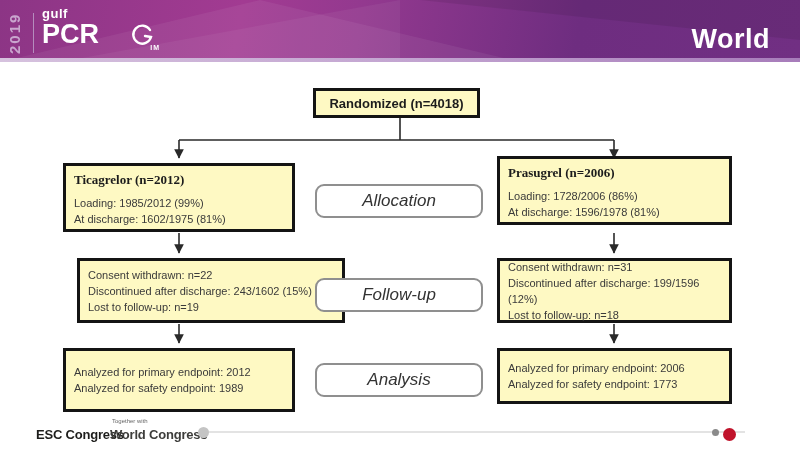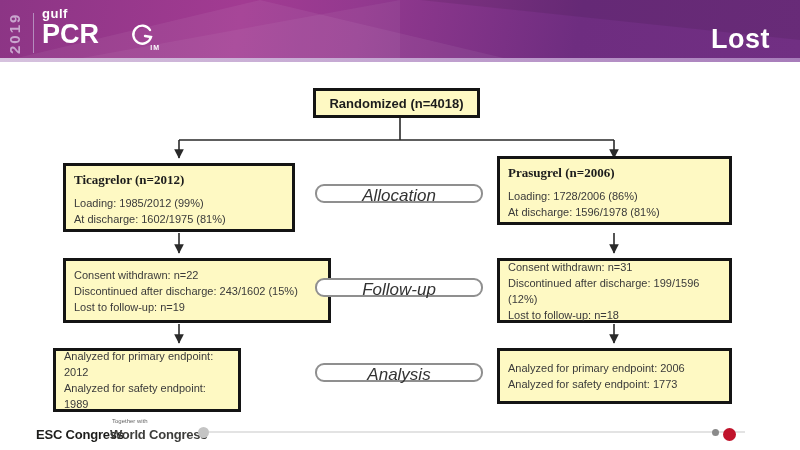--- a/index.html
+++ b/index.html
@@ -51,31 +51,31 @@
   }
   .box-randomized {
     left:313px; top:88px; width:167px; height:30px;
     display:flex; align-items:center; justify-content:center;
     font-size:13px; font-weight:bold; color:#1c1c1c;
   }
   .box-col { padding:6px 8px; line-height:16px; }
   .box-title { text-align:left; font-size:13px; font-weight:bold; color:#1c1c1c; margin-bottom:7px;font-family:Liberation Serif, serif; }
   .box-l1 { left:63px;  top:163px; width:232px; height:69px; }
   .box-r1 { left:497px; top:156px; width:235px; height:69px; }
-  .box-l2 { left:63px;  top:258px; width:268px; height:65px; }
+  .box-l2 { left:77px;  top:258px; width:268px; height:65px; }
   .box-r2 { left:497px; top:258px; width:235px; height:65px; }
-  .box-l3 { left:53px;  top:348px; width:188px; height:64px; }
+  .box-l3 { left:63px;  top:348px; width:232px; height:64px; }
   .box-r3 { left:497px; top:348px; width:235px; height:56px; }
   .box-center { display:flex; flex-direction:column; justify-content:center; }
   .line { display:block; }
 
   .stage {
-    position:absolute; left:315px; width:168px; height:19px;
+    position:absolute; left:315px; width:168px; height:34px;
     background:#fff; border:2px solid #8f8f8f; border-radius:9px;
-    display:flex; align-items:flex-start; justify-content:center;
+    display:flex; align-items:center; justify-content:center;
     font-size:17px; font-style:italic; color:#333;
   }
   .stage-allocation { top:184px; }
   .stage-followup  { top:278px; }
   .stage-analysis  { top:363px; }
 
   .connectors { position:absolute; left:0; top:0; pointer-events:none; }
 
   
   .footer-esc {
@@ -111,21 +111,21 @@
       <div class="logo-row">
         <span class="logo-main">PCR</span>
         <span class="gim">
           <svg width="30" height="26" viewBox="0 0 30 26">
             <path d="M 22 7 A 9 9 0 1 0 23 14 L 17 13" fill="none" stroke="#ffffff" stroke-width="2.4" stroke-linecap="round"></path>
           </svg>
           <span class="gim-sub">IM</span>
         </span>
       </div>
     </div>
-    <div class="header-title">Lost</div>
+    <div class="header-title">World</div>
     <div class="header-band"></div>
   </div>
 
   <svg class="connectors" width="800" height="450">
     <defs>
       <marker id="arrow" markerWidth="8" markerHeight="8" refX="5.5" refY="3" orient="auto">
         <path d="M0,0 L6,3 L0,6 z" fill="#2a2a2a"></path>
       </marker>
     </defs>
     <path d="M400,118 L400,140 M179,140 L614,140" stroke="#2a2a2a" stroke-width="1.6" fill="none"></path>

